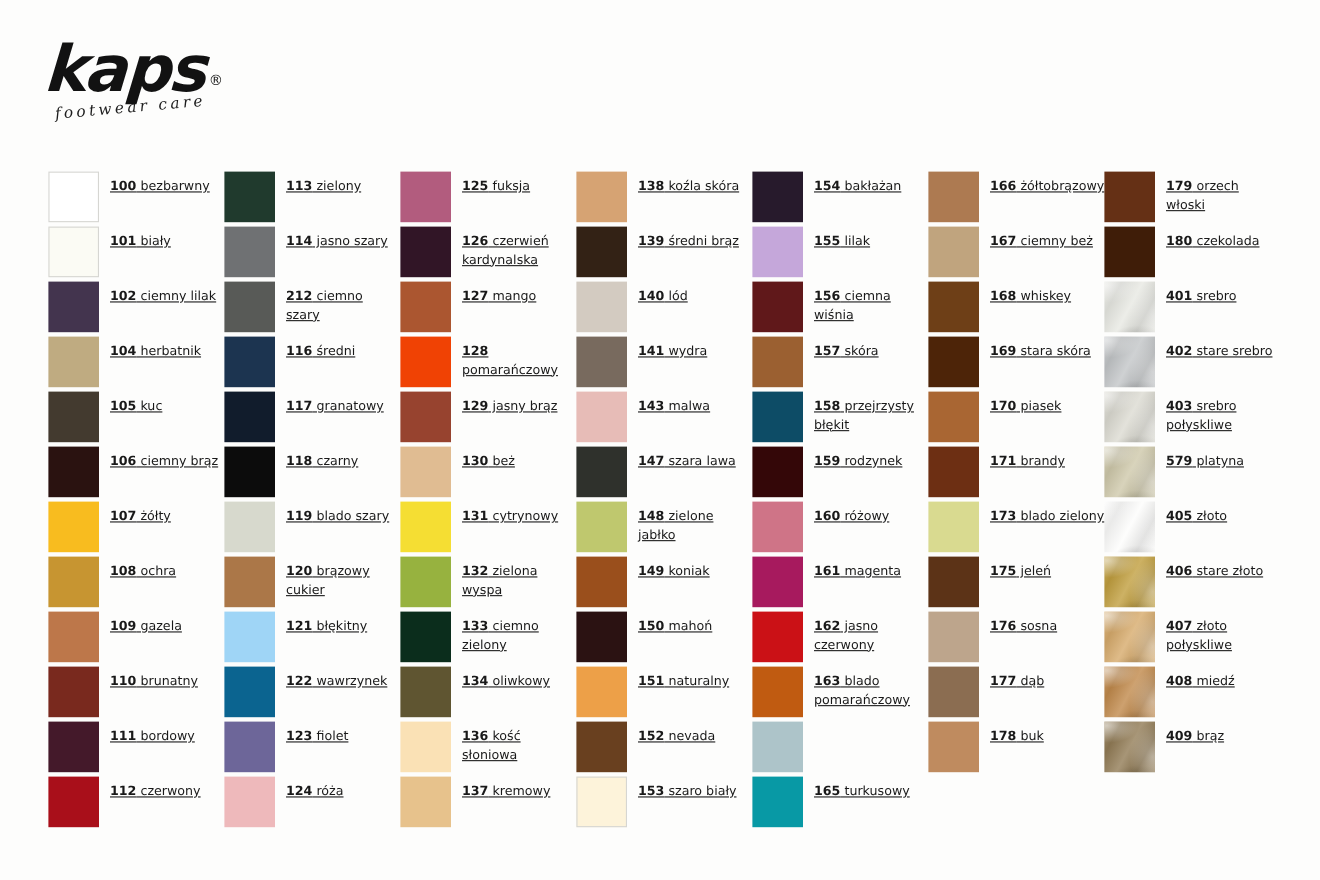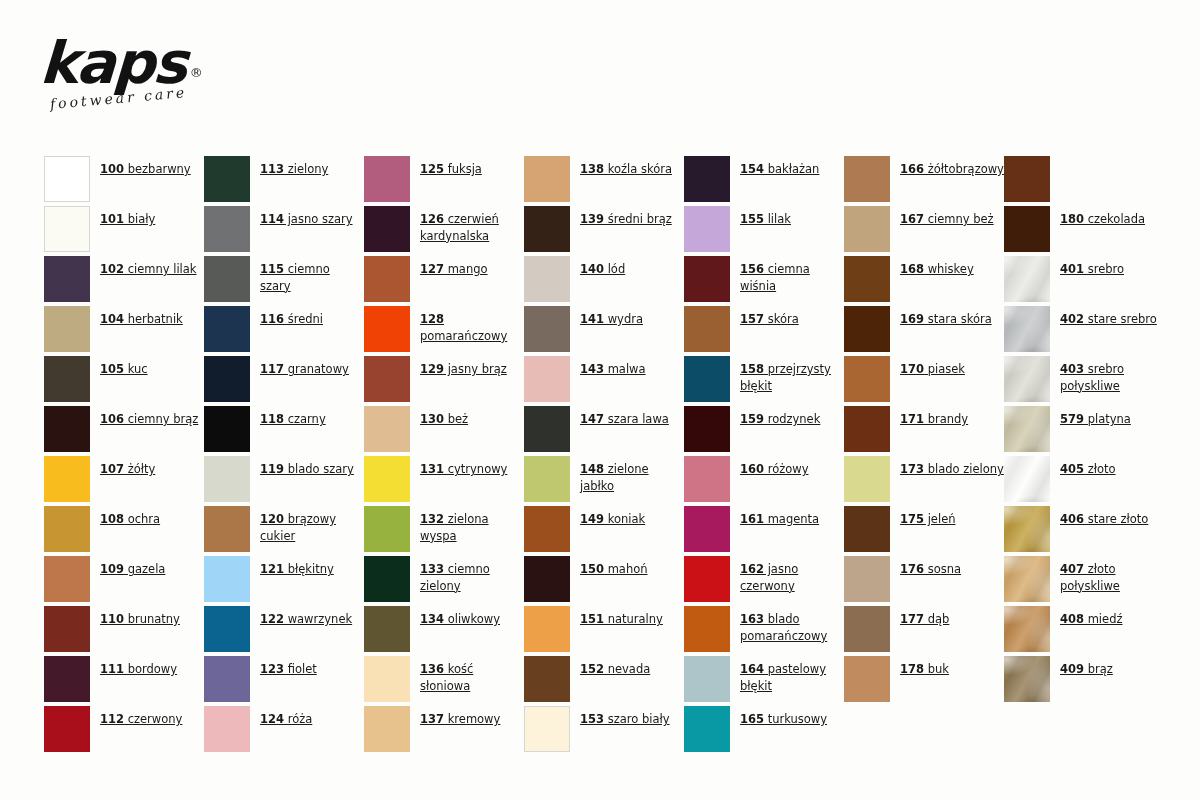--- a/index.html
+++ b/index.html
@@ -194,21 +194,21 @@
       <div class="swatch-row">
         <div class="swatch" style="background: rgb(32, 58, 45);"></div>
         <div class="swatch-label"><span class="swatch-code">113</span><span class="swatch-name"> zielony</span></div>
       </div>
       <div class="swatch-row">
         <div class="swatch" style="background: rgb(111, 113, 115);"></div>
         <div class="swatch-label"><span class="swatch-code">114</span><span class="swatch-name"> jasno szary</span></div>
       </div>
       <div class="swatch-row">
         <div class="swatch" style="background: rgb(88, 90, 87);"></div>
-        <div class="swatch-label"><span class="swatch-code">115</span><span class="swatch-name"> ciemno szary</span></div>
+        <div class="swatch-label"><span class="swatch-code">212</span><span class="swatch-name"> ciemno szary</span></div>
       </div>
       <div class="swatch-row">
         <div class="swatch" style="background: rgb(28, 52, 80);"></div>
         <div class="swatch-label"><span class="swatch-code">116</span><span class="swatch-name"> średni</span></div>
       </div>
       <div class="swatch-row">
         <div class="swatch" style="background: rgb(17, 28, 44);"></div>
         <div class="swatch-label"><span class="swatch-code">117</span><span class="swatch-name"> granatowy</span></div>
       </div>
       <div class="swatch-row">
@@ -376,21 +376,20 @@
       <div class="swatch-row">
         <div class="swatch" style="background: rgb(203, 17, 22);"></div>
         <div class="swatch-label"><span class="swatch-code">162</span><span class="swatch-name"> jasno czerwony</span></div>
       </div>
       <div class="swatch-row">
         <div class="swatch" style="background: rgb(192, 91, 17);"></div>
         <div class="swatch-label"><span class="swatch-code">163</span><span class="swatch-name"> blado pomarańczowy</span></div>
       </div>
       <div class="swatch-row">
         <div class="swatch" style="background: rgb(173, 196, 201);"></div>
-        <div class="swatch-label"><span class="swatch-code">164</span><span class="swatch-name"> pastelowy błękit</span></div>
       </div>
       <div class="swatch-row">
         <div class="swatch" style="background: rgb(8, 153, 165);"></div>
         <div class="swatch-label"><span class="swatch-code">165</span><span class="swatch-name"> turkusowy</span></div>
       </div>
     </div>
     <div class="column">
       <div class="swatch-row">
         <div class="swatch" style="background: rgb(173, 122, 81);"></div>
         <div class="swatch-label"><span class="swatch-code">166</span><span class="swatch-name"> żółtobrązowy</span></div>
@@ -432,20 +431,21 @@
         <div class="swatch-label"><span class="swatch-code">177</span><span class="swatch-name"> dąb</span></div>
       </div>
       <div class="swatch-row">
         <div class="swatch" style="background: rgb(191, 139, 95);"></div>
         <div class="swatch-label"><span class="swatch-code">178</span><span class="swatch-name"> buk</span></div>
       </div>
     </div>
     <div class="column">
       <div class="swatch-row">
         <div class="swatch" style="background: rgb(101, 48, 21);"></div>
+        <div class="swatch-label"><span class="swatch-code">179</span><span class="swatch-name"> orzech włoski</span></div>
       </div>
       <div class="swatch-row">
         <div class="swatch" style="background: rgb(63, 29, 8);"></div>
         <div class="swatch-label"><span class="swatch-code">180</span><span class="swatch-name"> czekolada</span></div>
       </div>
       <div class="swatch-row">
         <div class="swatch metallic" style="background: rgb(232, 233, 227);"></div>
         <div class="swatch-label"><span class="swatch-code">401</span><span class="swatch-name"> srebro</span></div>
       </div>
       <div class="swatch-row">

